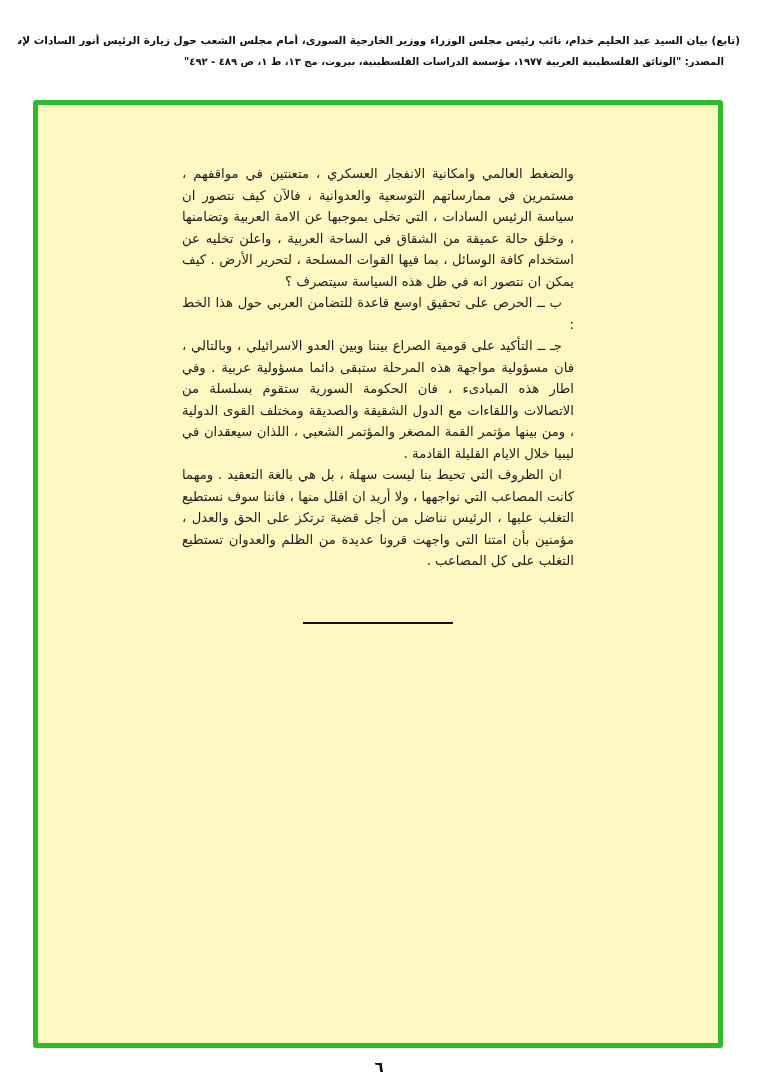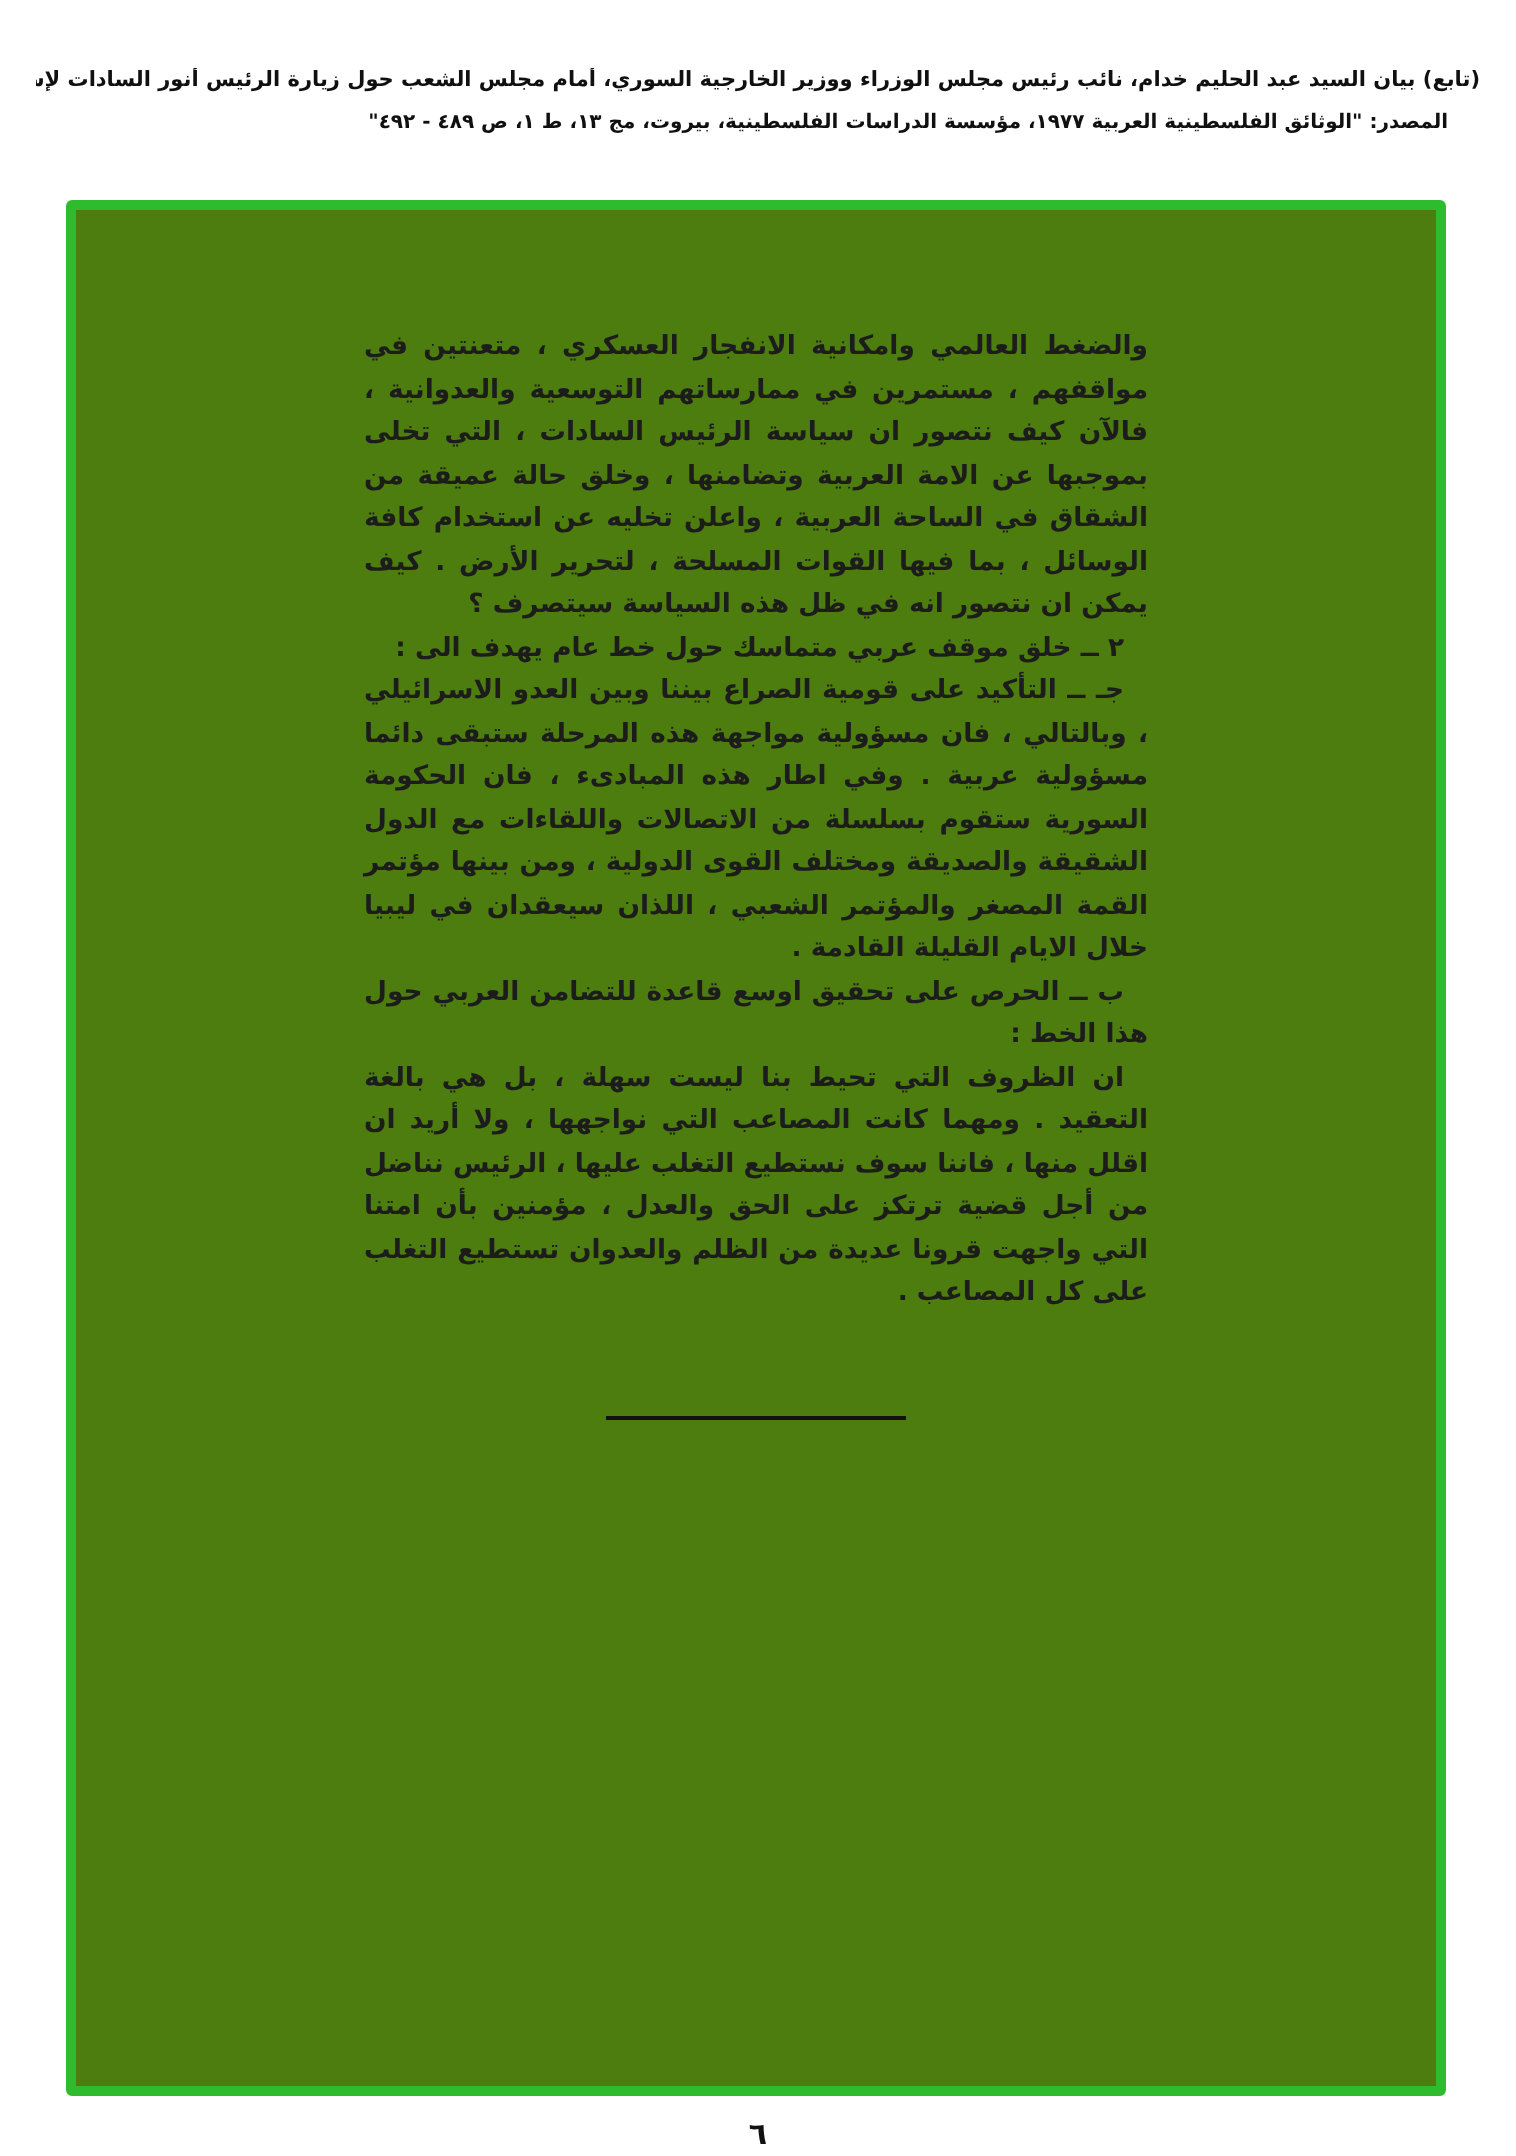--- a/index.html
+++ b/index.html
@@ -39,22 +39,21 @@
     overflow: hidden;
   }
   .frame {
     position: absolute;
     top: 100px;
     left: 33px;
     right: 35px;
     bottom: 30px;
     border: 5px solid #2ebc2e;
     border-radius: 3px;
-    background: #4d7c0f;
-    font-weight: bold;
+    background: #fef9c3;
   }
   .text-block {
     width: 392px;
     margin: 58px auto 0 auto;
     font-size: 13.2px;
     line-height: 21.5px;
     text-align: justify;
     color: #1c1c1c;
   }
   .text-block p {
@@ -86,23 +85,22 @@
 <div class="page">
 
   <div class="header">
     <div class="header-line1">(تابع) بيان السيد عبد الحليم خدام، نائب رئيس مجلس الوزراء ووزير الخارجية السوري، أمام مجلس الشعب حول زيارة الرئيس أنور السادات لإسرائيل</div>
     <div class="header-line2">المصدر:  "الوثائق الفلسطينية العربية ١٩٧٧، مؤسسة الدراسات الفلسطينية، بيروت، مج ١٣، ط ١، ص ٤٨٩ - ٤٩٢"</div>
   </div>
 
   <div class="frame" style="border-color: rgb(46, 188, 46);">
     <div class="text-block">
       <p class="no-indent">والضغط العالمي وامكانية الانفجار العسكري ، متعنتين في مواقفهم ، مستمرين في ممارساتهم التوسعية والعدوانية ، فالآن كيف نتصور ان سياسة الرئيس السادات ، التي تخلى بموجبها عن الامة العربية وتضامنها ، وخلق حالة عميقة من الشقاق في الساحة العربية ، واعلن تخليه عن استخدام كافة الوسائل ، بما فيها القوات المسلحة ، لتحرير الأرض . كيف يمكن ان نتصور انه في ظل هذه السياسة سيتصرف ؟</p>
-      <p>٢ ــ خلق موقف عربي متماسك حول خط عام يهدف الى :</p>
+      <p>ب ــ الحرص على تحقيق اوسع قاعدة للتضامن العربي حول هذا الخط :</p>
       <p>جـ ــ التأكيد على قومية الصراع بيننا وبين العدو الاسرائيلي ، وبالتالي ، فان مسؤولية مواجهة هذه المرحلة ستبقى دائما مسؤولية عربية . وفي اطار هذه المبادىء ، فان الحكومة السورية ستقوم بسلسلة من الاتصالات واللقاءات مع الدول الشقيقة والصديقة ومختلف القوى الدولية ، ومن بينها مؤتمر القمة المصغر والمؤتمر الشعبي ، اللذان سيعقدان في ليبيا خلال الايام القليلة القادمة .</p>
-      <p>ب ــ الحرص على تحقيق اوسع قاعدة للتضامن العربي حول هذا الخط :</p>
       <p>ان الظروف التي تحيط بنا ليست سهلة ، بل هي بالغة التعقيد . ومهما كانت المصاعب التي نواجهها ، ولا أريد ان اقلل منها ، فاننا سوف نستطيع التغلب عليها ، الرئيس نناضل من أجل قضية ترتكز على الحق والعدل ، مؤمنين بأن امتنا التي واجهت قرونا عديدة من الظلم والعدوان تستطيع التغلب على كل المصاعب .</p>
       <div class="end-rule"></div>
     </div>
   </div>
 
   <div class="page-number">٦</div>
 
 </div>
 
 </body></html>

